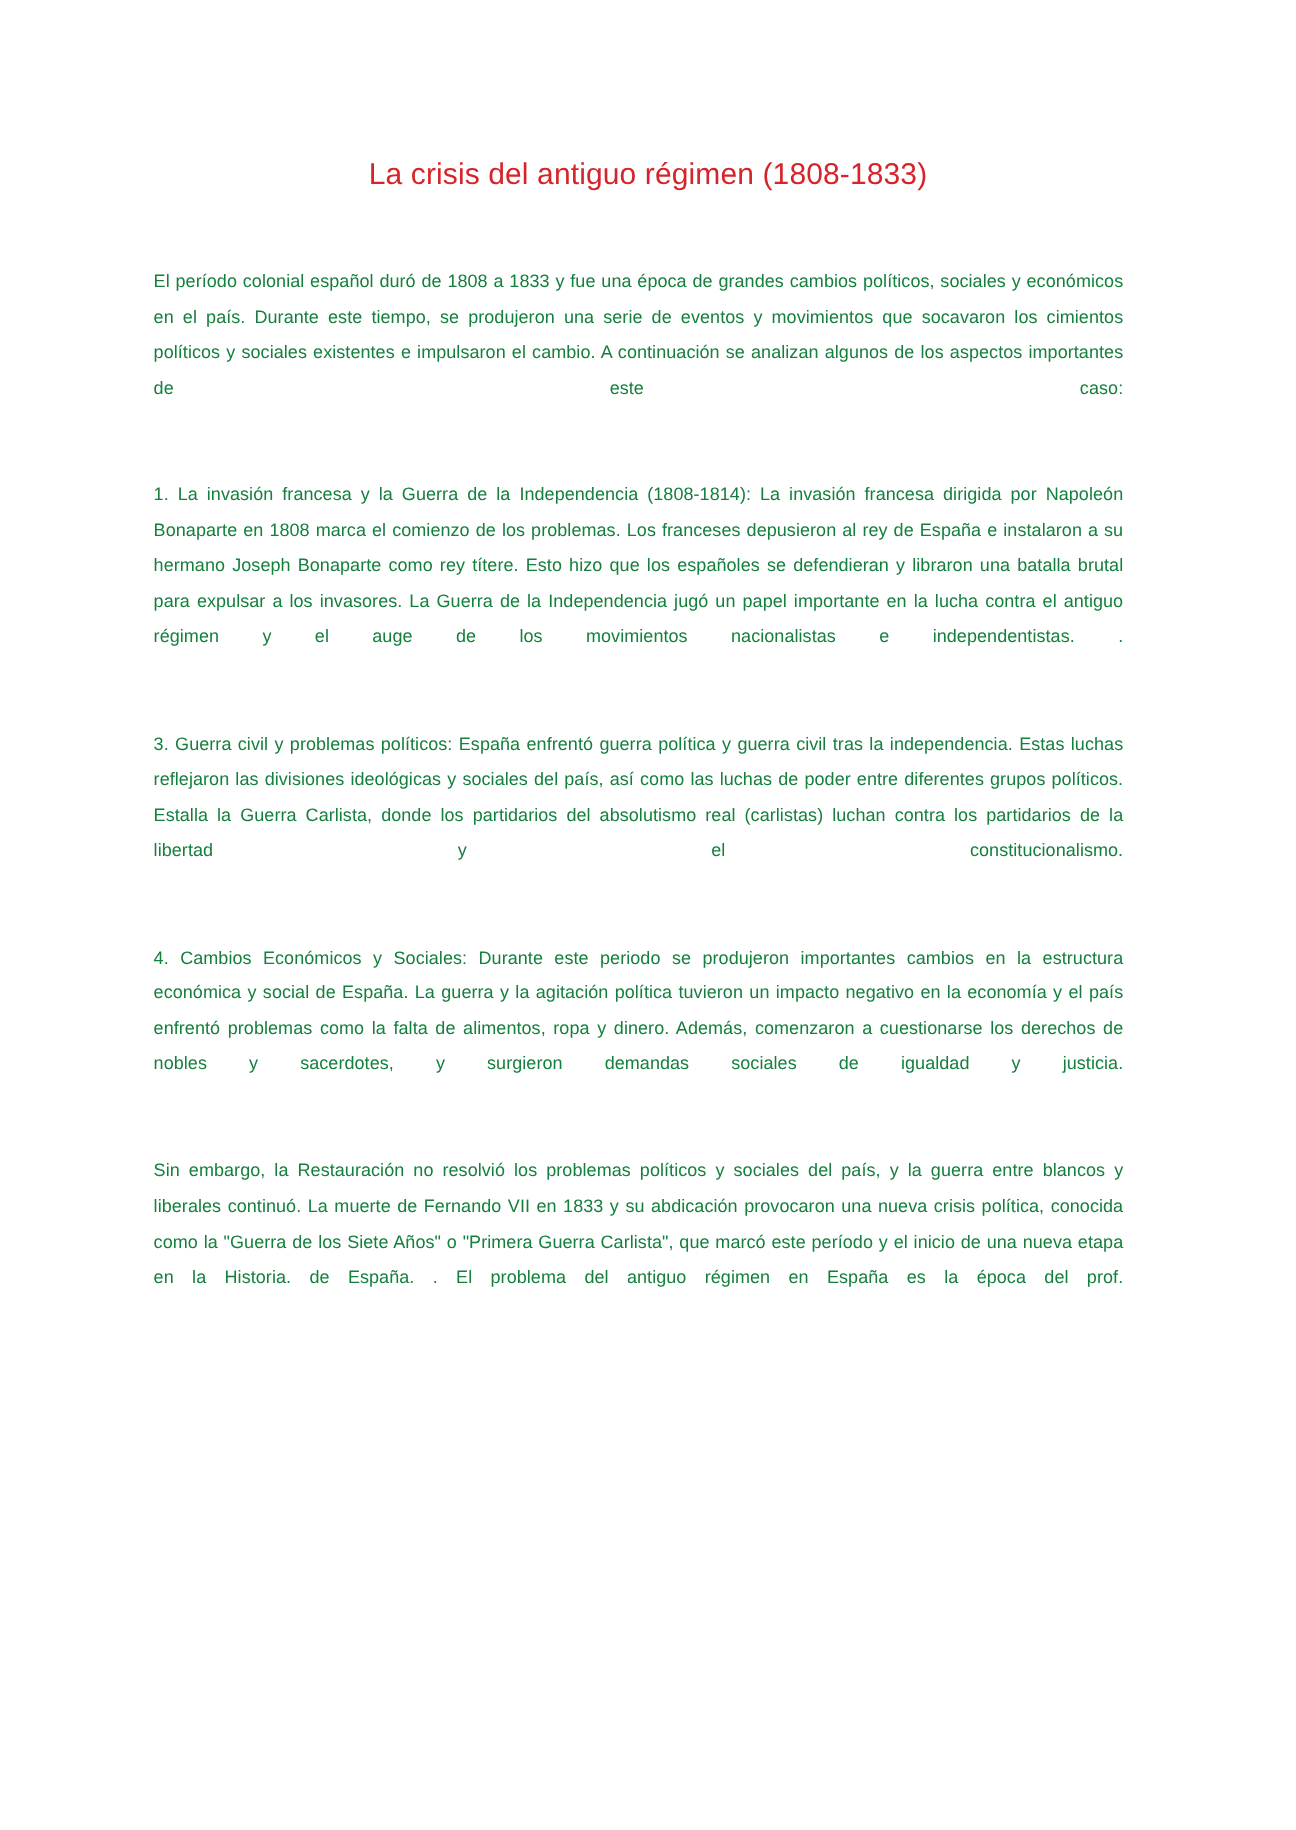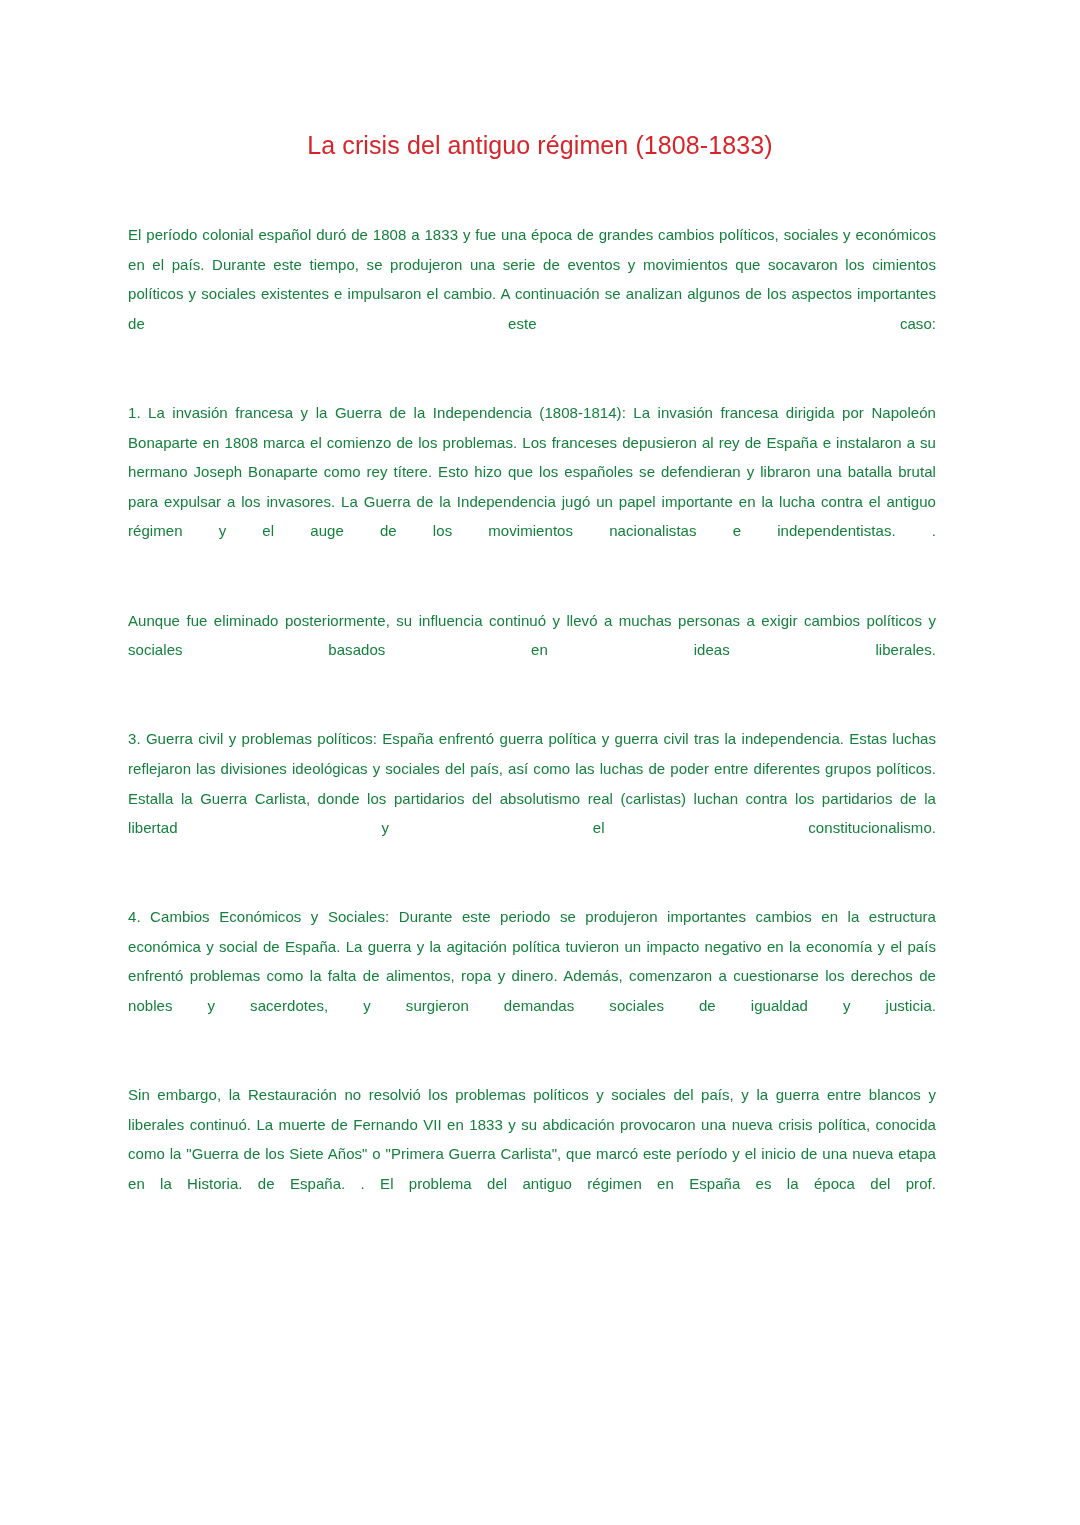--- a/index.html
+++ b/index.html
@@ -80,21 +80,20 @@
   <div class="doc-body">
 
     <h1 class="doc-title">La crisis del antiguo régimen (1808-1833)</h1>
 
     <div class="paragraphs">
 
       <p class="para">El período colonial español duró de 1808 a 1833 y fue una época de grandes cambios políticos, sociales y económicos en el país. Durante este tiempo, se produjeron una serie de eventos y movimientos que socavaron los cimientos políticos y sociales existentes e impulsaron el cambio. A continuación se analizan algunos de los aspectos importantes de este caso:</p>
 
       <p class="para">1. La invasión francesa y la Guerra de la Independencia (1808-1814): La invasión francesa dirigida por Napoleón Bonaparte en 1808 marca el comienzo de los problemas. Los franceses depusieron al rey de España e instalaron a su hermano Joseph Bonaparte como rey títere. Esto hizo que los españoles se defendieran y libraron una batalla brutal para expulsar a los invasores. La Guerra de la Independencia jugó un papel importante en la lucha contra el antiguo régimen y el auge de los movimientos nacionalistas e independentistas. .</p>
 
-      <p class="para">Aunque fue eliminado posteriormente, su influencia continuó y llevó a muchas personas a exigir cambios políticos y sociales basados en ideas liberales.</p>
 
       <p class="para">3. Guerra civil y problemas políticos: España enfrentó guerra política y guerra civil tras la independencia. Estas luchas reflejaron las divisiones ideológicas y sociales del país, así como las luchas de poder entre diferentes grupos políticos. Estalla la Guerra Carlista, donde los partidarios del absolutismo real (carlistas) luchan contra los partidarios de la libertad y el constitucionalismo.</p>
 
       <p class="para">4. Cambios Económicos y Sociales: Durante este periodo se produjeron importantes cambios en la estructura económica y social de España. La guerra y la agitación política tuvieron un impacto negativo en la economía y el país enfrentó problemas como la falta de alimentos, ropa y dinero. Además, comenzaron a cuestionarse los derechos de nobles y sacerdotes, y surgieron demandas sociales de igualdad y justicia.</p>
 
 
       <p class="para">Sin embargo, la Restauración no resolvió los problemas políticos y sociales del país, y la guerra entre blancos y liberales continuó. La muerte de Fernando VII en 1833 y su abdicación provocaron una nueva crisis política, conocida como la "Guerra de los Siete Años" o "Primera Guerra Carlista", que marcó este período y el inicio de una nueva etapa en la Historia. de España. . El problema del antiguo régimen en España es la época del prof.</p>
 
     </div>
   </div>

